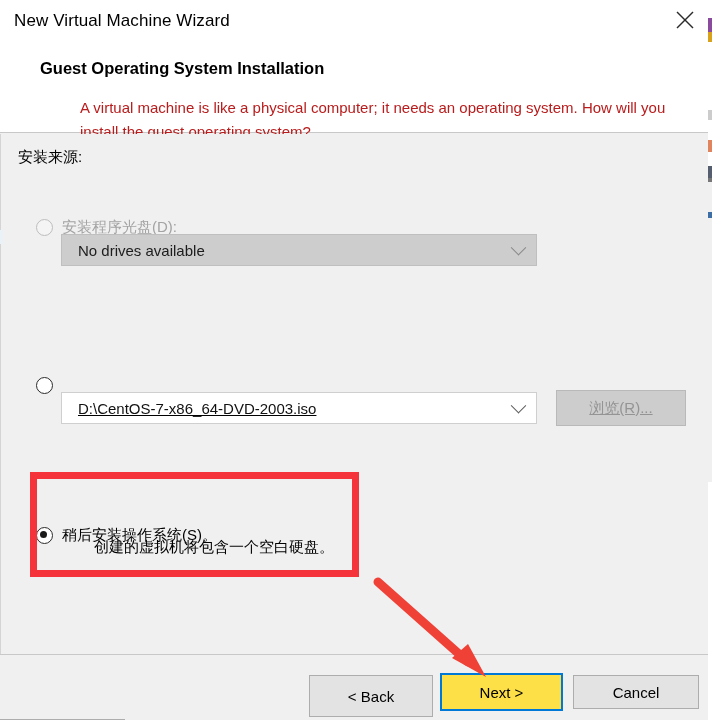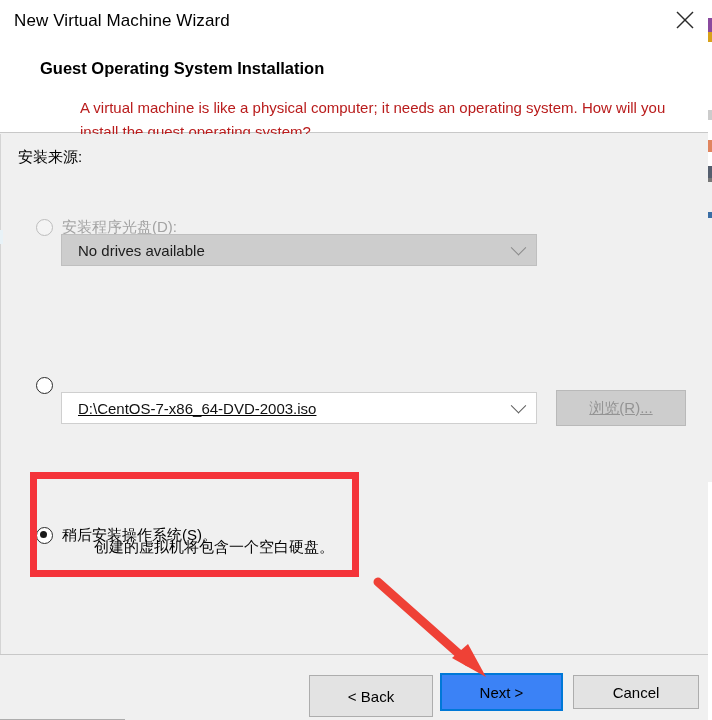--- a/index.html
+++ b/index.html
@@ -226,21 +226,21 @@
     display: flex;
     align-items: center;
     justify-content: center;
     font-size: 15px;
     color: #000000;
     white-space: nowrap;
     cursor: default;
   }
   .btn.focused {
     border: 2px solid #0078d7;
-    background: #3b82f6;
+    background: #fde047;
   }
 
   
   .arrow-svg {
     position: absolute;
     left: 360px; top: 570px;
     width: 150px; height: 120px;
     pointer-events: none;
   }
   .watermark {

